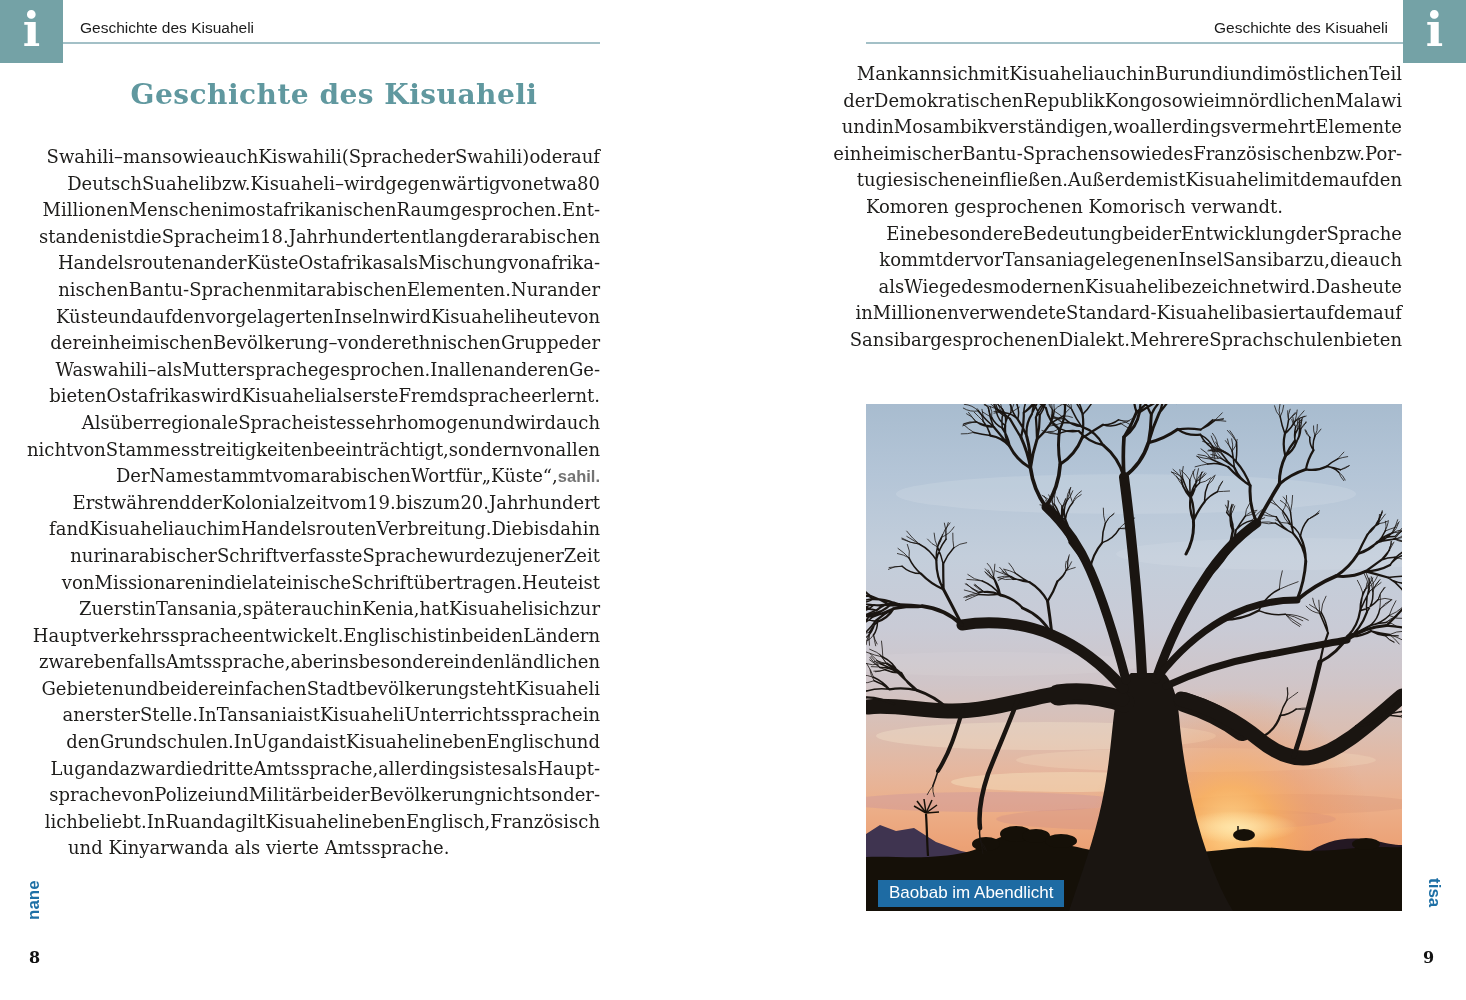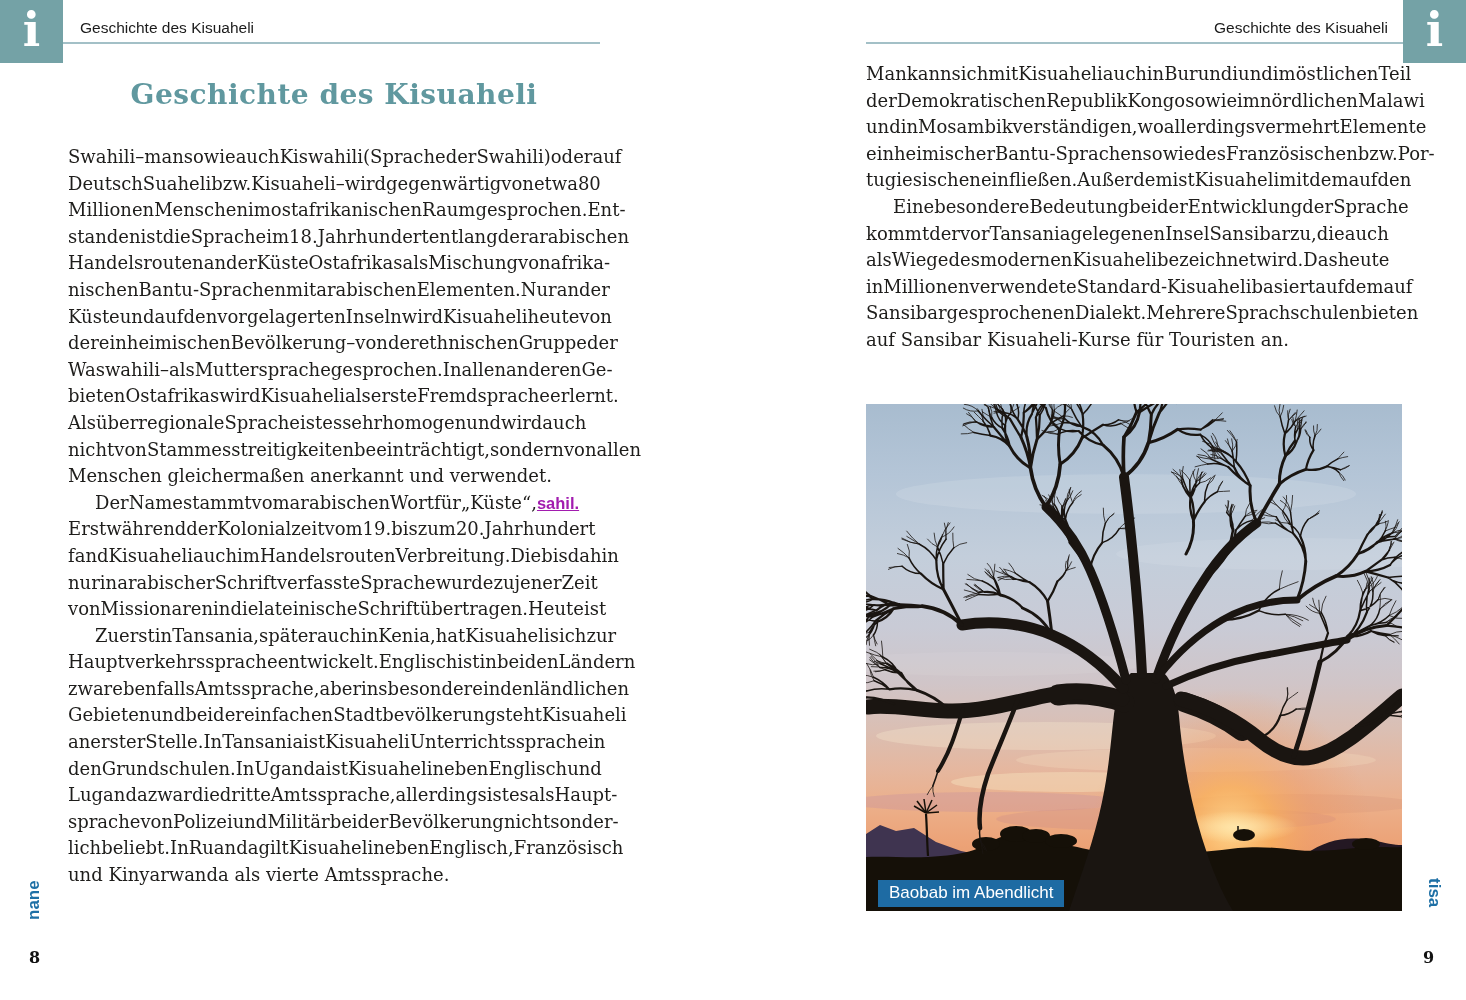--- a/index.html
+++ b/index.html
@@ -17,24 +17,24 @@
 
   
   .page-title{position:absolute;left:68px;top:78px;width:532px;text-align:center;
               font-family:"DejaVu Serif",serif;font-weight:bold;font-size:28px;color:#60989f;letter-spacing:.5px;}
 
   
   .col{position:absolute;font-size:18px;}
   .col.left{left:68px;top:144px;width:532px;}
   .col.right{left:866px;top:61px;width:536px;}
   .line{height:26.6px;line-height:26.6px;white-space:nowrap;}
-  .line.just{display:flex;justify-content:flex-start;white-space:normal;}
+  .line.just{display:flex;justify-content:flex-end;white-space:normal;}
   .line .w{white-space:nowrap;}
   .line.indent{padding-left:27px;}
-  .hl{color:#a21caf;font-weight:bold;font-family:"Liberation Sans",sans-serif;font-size:16.5px;text-decoration:underline;}
+  .hl{color:#737373;font-weight:bold;font-family:"Liberation Sans",sans-serif;font-size:16.5px;}
 
   
   .figure{position:absolute;left:866px;top:404px;width:536px;height:507px;}
   .figure svg{display:block;}
   .caption{position:absolute;left:12px;bottom:4px;background:#1e6ba3;color:#ffffff;
            font-family:"Liberation Sans",sans-serif;font-size:17px;padding:3px 11px 4px 11px;}
 
   
   .margin-word{position:absolute;font-family:"Liberation Sans",sans-serif;font-weight:bold;
                font-size:17px;color:#1d6fa5;}
@@ -184,21 +184,20 @@
       </div>
       <div class="line just">
         <span class="w">nicht</span>
         <span class="w">von</span>
         <span class="w">Stammesstreitigkeiten</span>
         <span class="w">beeinträchtigt,</span>
         <span class="w">sondern</span>
         <span class="w">von</span>
         <span class="w">allen</span>
       </div>
-      <div class="line last">Menschen gleichermaßen anerkannt und verwendet.</div>
       <div class="line just indent">
         <span class="w">Der</span>
         <span class="w">Name</span>
         <span class="w">stammt</span>
         <span class="w">vom</span>
         <span class="w">arabischen</span>
         <span class="w">Wort</span>
         <span class="w">für</span>
         <span class="w">„Küste“,</span>
         <span class="w"><span class="hl">sahil.</span></span>
@@ -399,20 +398,21 @@
         <span class="w">tugiesischen</span>
         <span class="w">einfließen.</span>
         <span class="w">Außerdem</span>
         <span class="w">ist</span>
         <span class="w">Kisuaheli</span>
         <span class="w">mit</span>
         <span class="w">dem</span>
         <span class="w">auf</span>
         <span class="w">den</span>
       </div>
+      <div class="line last">Komoren gesprochenen Komorisch verwandt.</div>
       <div class="line just indent">
         <span class="w">Eine</span>
         <span class="w">besondere</span>
         <span class="w">Bedeutung</span>
         <span class="w">bei</span>
         <span class="w">der</span>
         <span class="w">Entwicklung</span>
         <span class="w">der</span>
         <span class="w">Sprache</span>
       </div>
@@ -450,21 +450,20 @@
         <span class="w">auf</span>
       </div>
       <div class="line just">
         <span class="w">Sansibar</span>
         <span class="w">gesprochenen</span>
         <span class="w">Dialekt.</span>
         <span class="w">Mehrere</span>
         <span class="w">Sprachschulen</span>
         <span class="w">bieten</span>
       </div>
-      <div class="line last">auf Sansibar Kisuaheli-Kurse für Touristen an.</div>
     </div>
 
   <div class="figure">
     <svg width="536" height="507" viewBox="0 0 536 507" xmlns="http://www.w3.org/2000/svg">
       <defs>
         <linearGradient id="sky" x1="0" y1="0" x2="0" y2="1">
           <stop offset="0" stop-color="#a8bccf"></stop>
           <stop offset="0.14" stop-color="#b4c5d7"></stop>
           <stop offset="0.30" stop-color="#c3cedb"></stop>
           <stop offset="0.44" stop-color="#c9cbd6"></stop>

